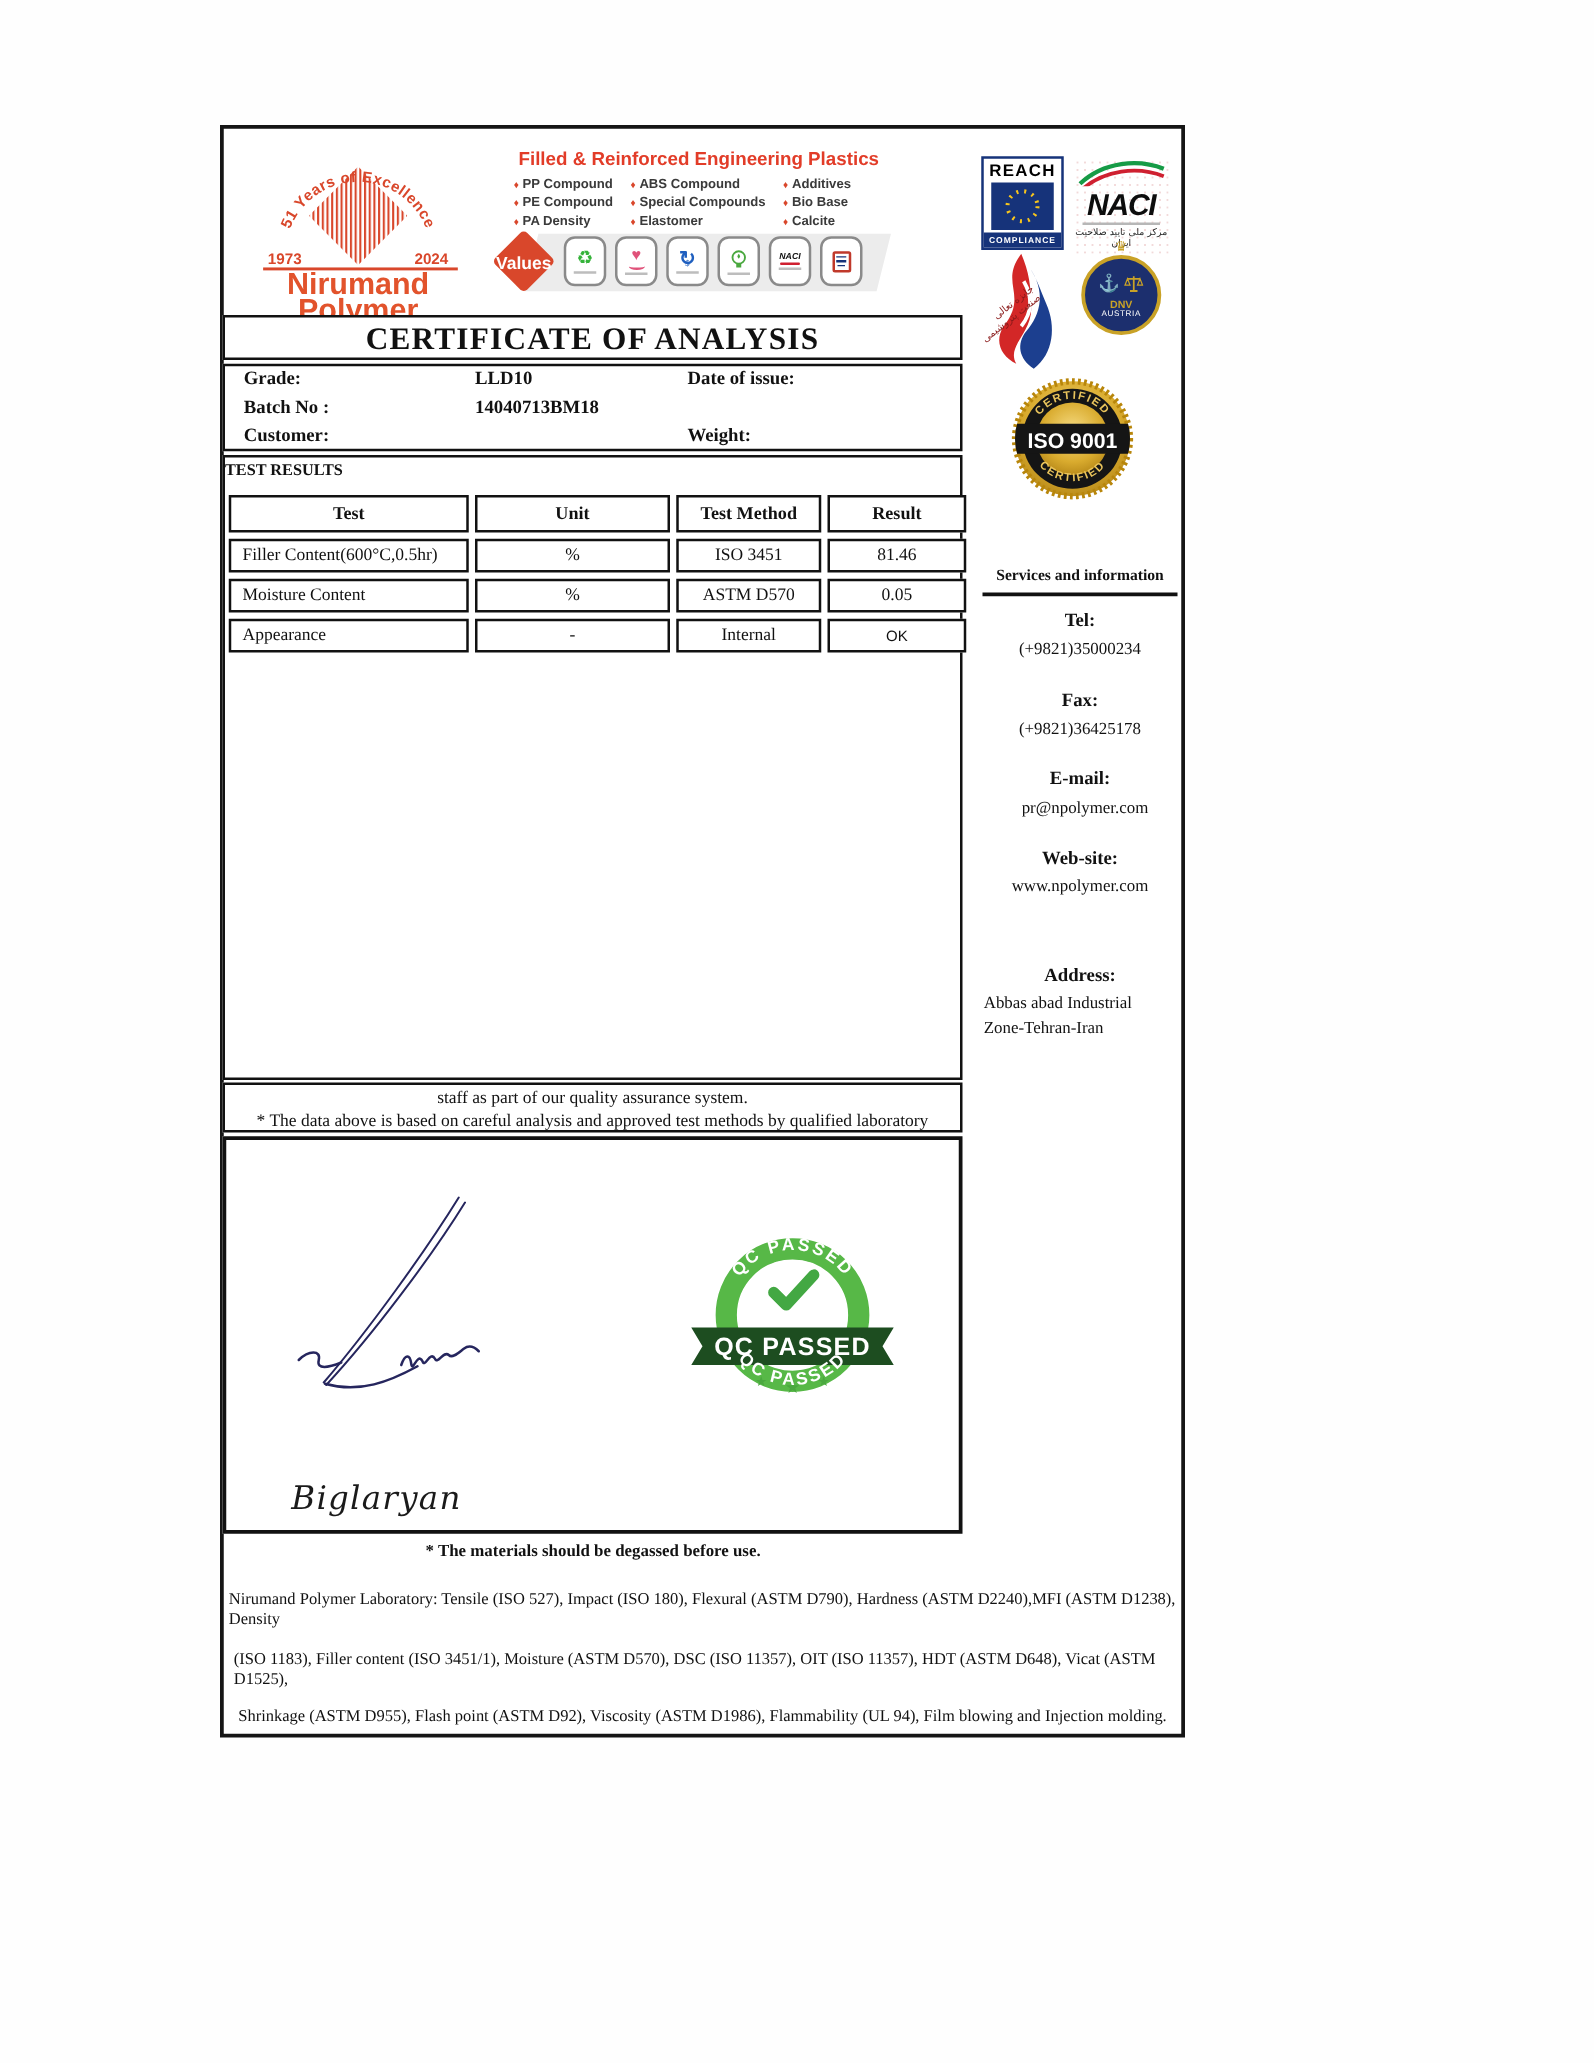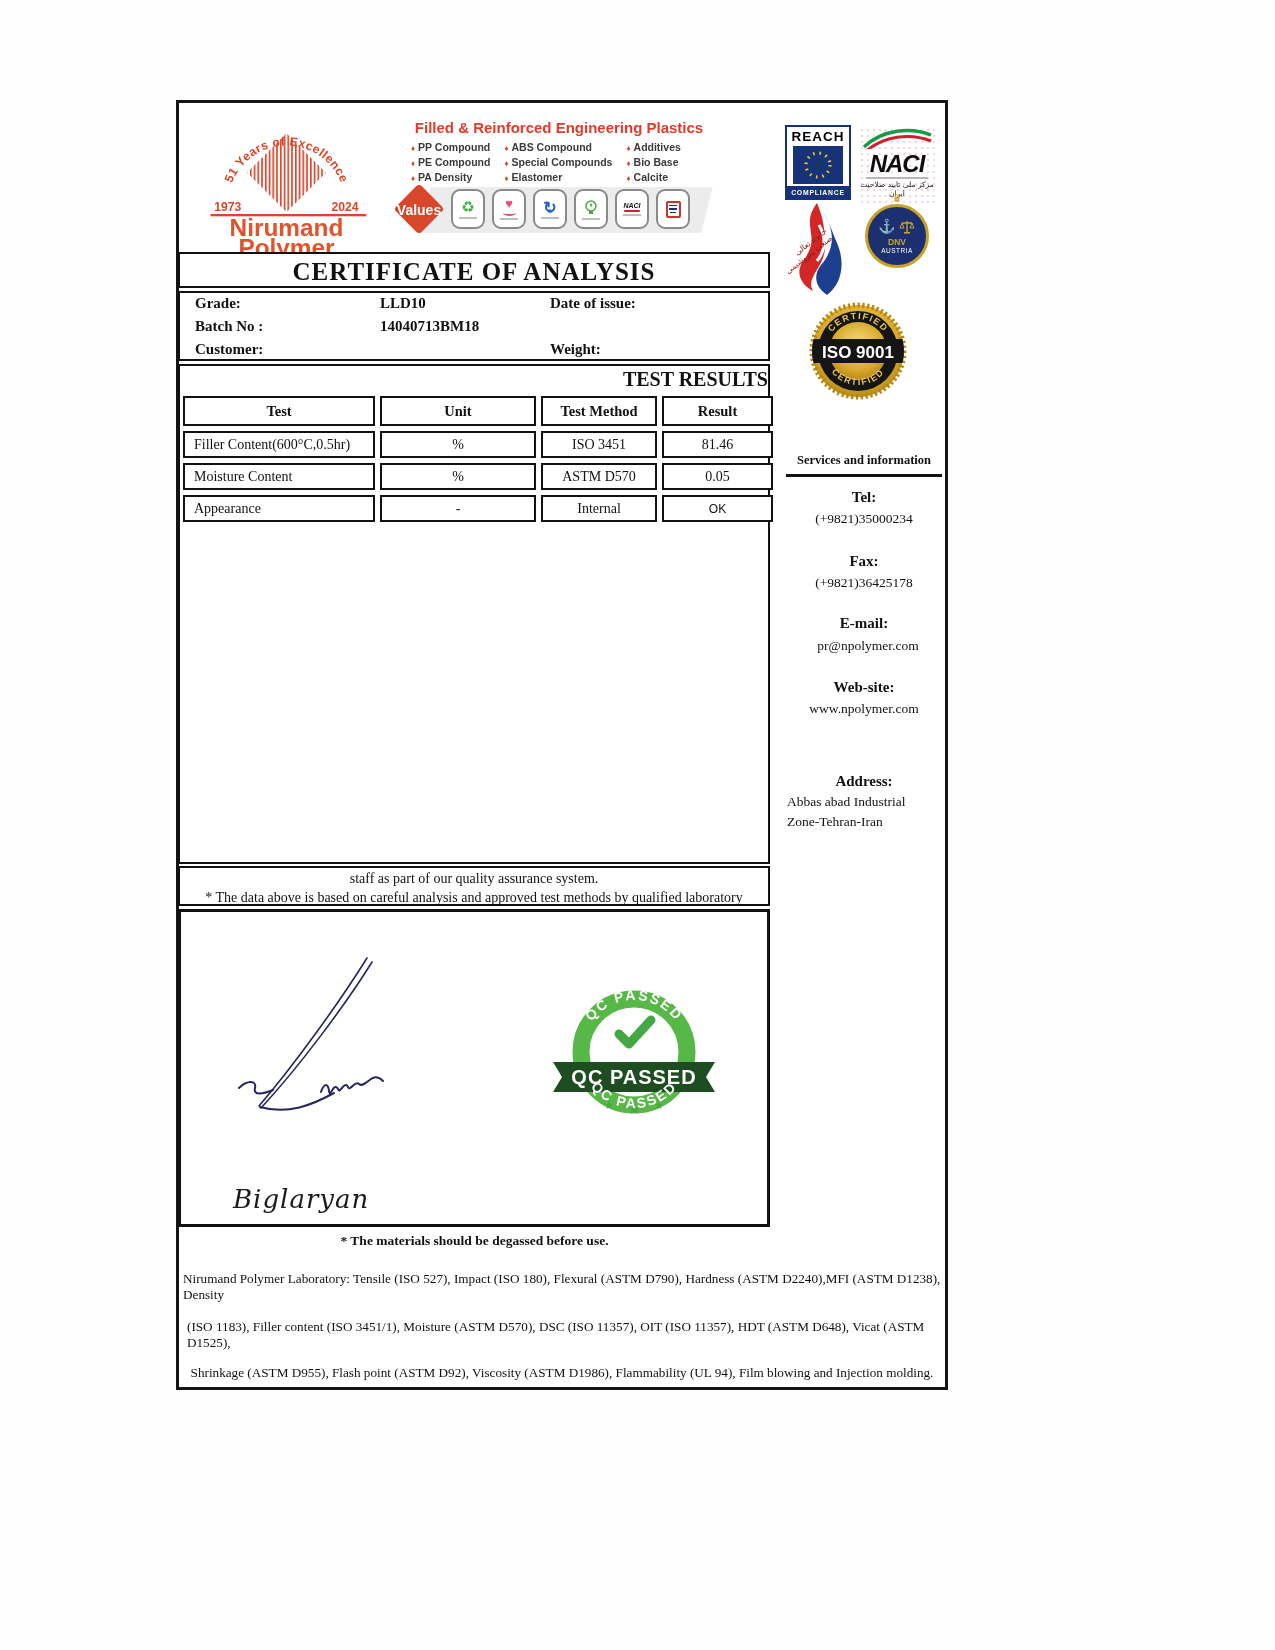--- a/index.html
+++ b/index.html
@@ -178,21 +178,21 @@
     <span class="abs flabel" style="left:5px;top:2px;">Grade:</span>
     <span class="abs fvalue" style="left:200px;top:2px;">LLD10</span>
     <span class="abs flabel" style="left:360px;top:2px;">Date of issue:</span>
     <span class="abs flabel" style="left:5px;top:25px;">Batch No :</span>
     <span class="abs fvalue" style="left:200px;top:25px;">14040713BM18</span>
     <span class="abs flabel" style="left:5px;top:48px;">Customer:</span>
     <span class="abs flabel" style="left:360px;top:48px;">Weight:</span>
   </div>
 
   <div class="abs lbox" style="left:-1px;top:261px;width:592px;height:500px;">
-    <div style="text-align:right;font-weight:bold;font-size:20px;padding-top:2px;padding-left:24px;">TEST RESULTS</div>
+    <div style="text-align:left;font-weight:bold;font-size:13px;padding-top:2px;">TEST RESULTS</div>
     <div class="tgrid" style="position:absolute;left:3px;top:30px;">
       <div class="tcell head">Test</div>
       <div class="tcell head">Unit</div>
       <div class="tcell head">Test Method</div>
       <div class="tcell head">Result</div>
 
       <div class="tcell left">Filler Content(600°C,0.5hr)</div>
       <div class="tcell">%</div>
       <div class="tcell">ISO 3451</div>
       <div class="tcell">81.46</div>

